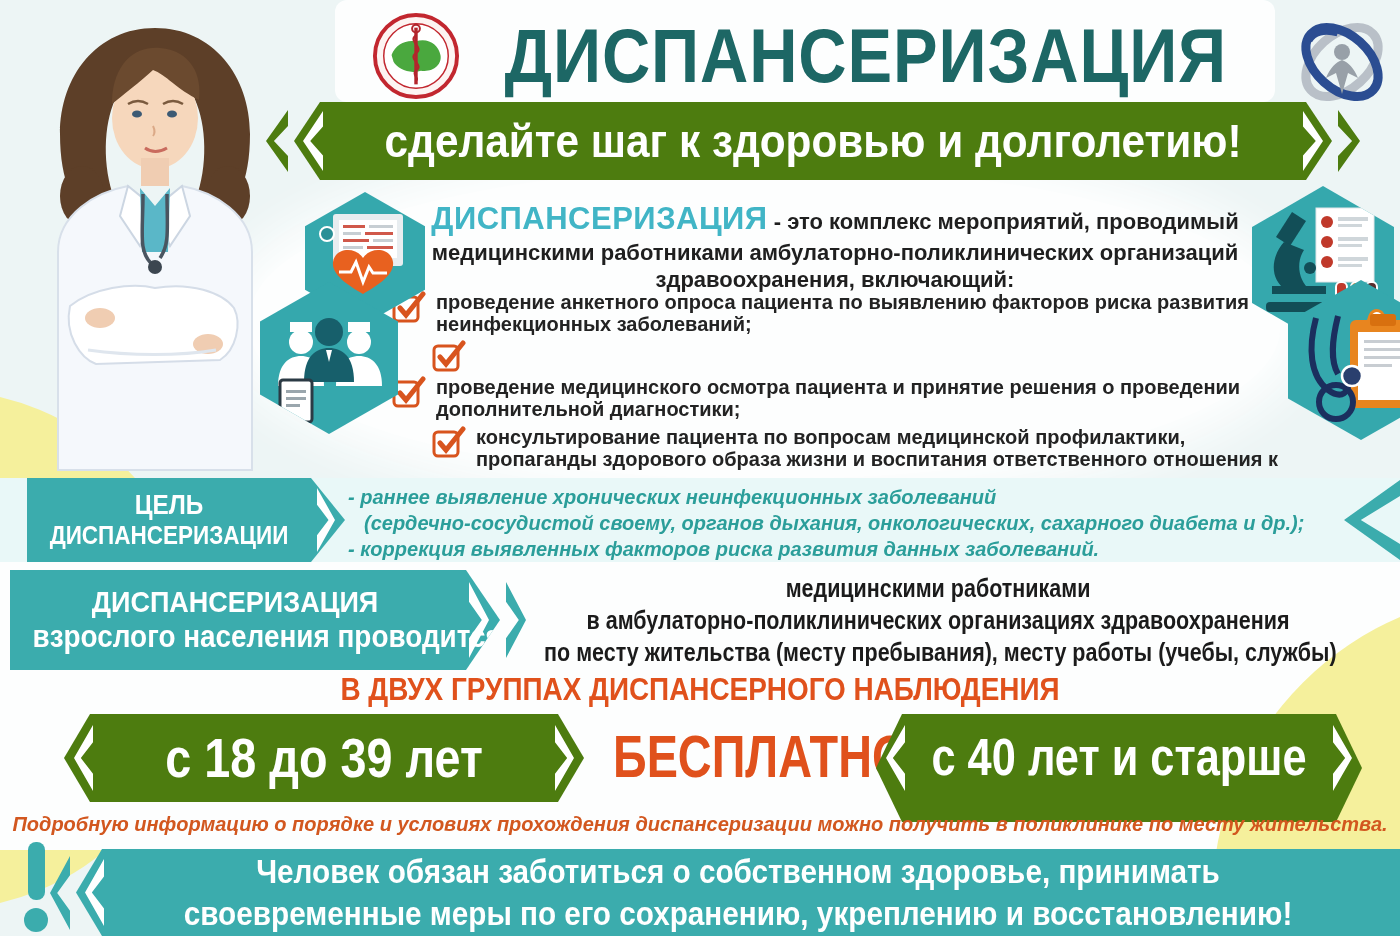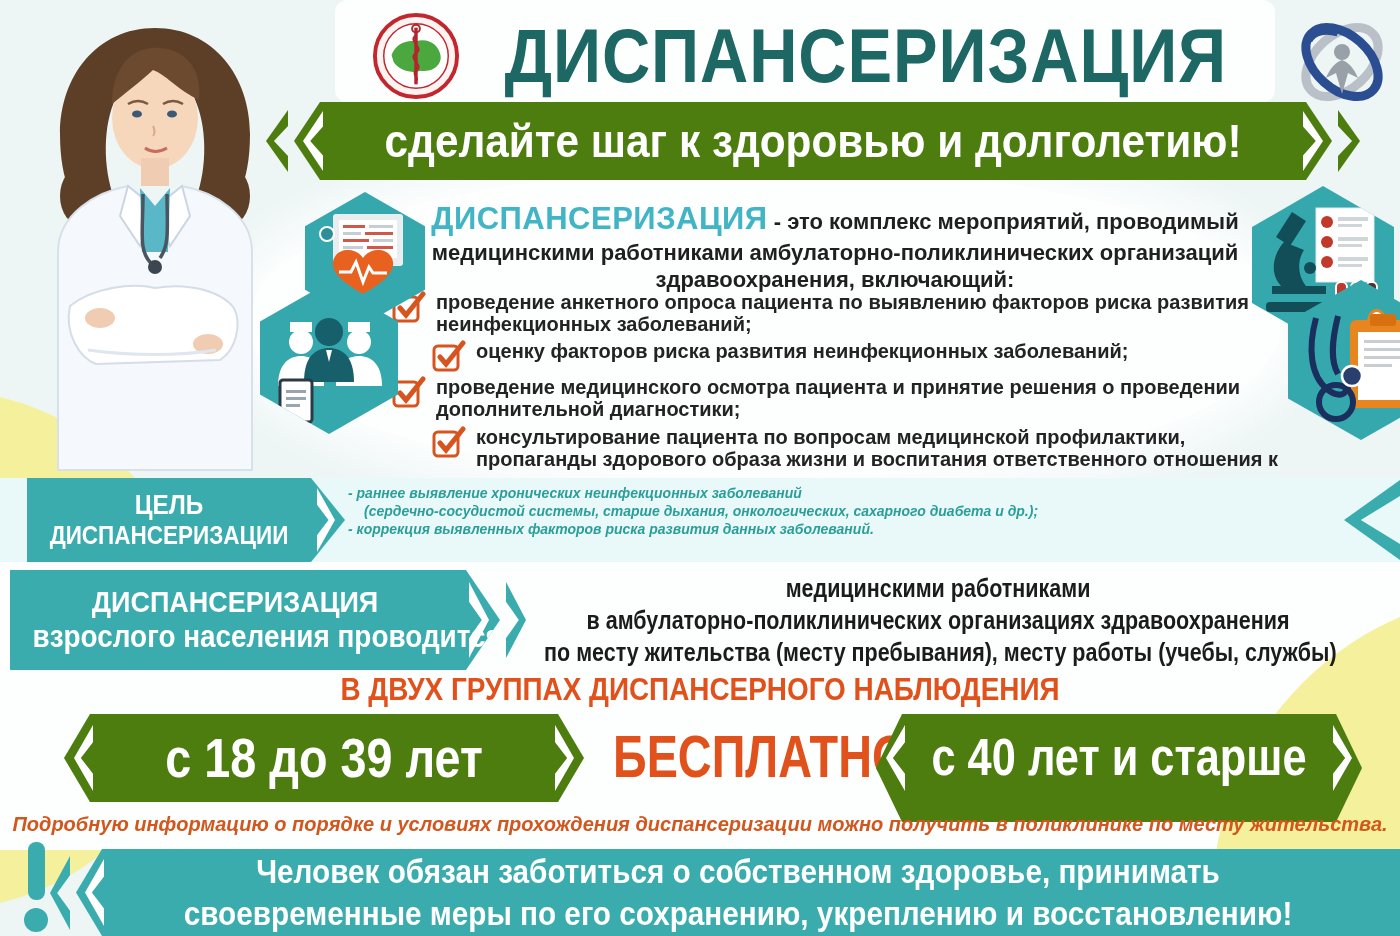--- a/index.html
+++ b/index.html
@@ -32,21 +32,21 @@
     transform:scaleX(.9);transform-origin:50% 50%;
   }
   
   .def{width:840px;text-align:center;color:#1f1f1f;font-weight:700;font-size:22px;line-height:1.25;}
   .def .term{color:#41b5c6;font-size:31px;font-weight:800;letter-spacing:.5px;}
   
   .chk-row{display:flex;align-items:flex-start;gap:10px;width:860px;}
   .chk-text{color:#232323;font-weight:700;font-size:20px;line-height:1.12;}
   
   .goal-strip{background:#e9f8f8;}
-  .goal-text{color:#2b9e9a;font-style:italic;font-weight:700;font-size:14px;line-height:1.3;}
+  .goal-text{color:#2b9e9a;font-style:italic;font-weight:700;font-size:20px;line-height:1.3;}
   .goal-text .indent{padding-left:16px;}
   .label-lines{display:flex;flex-direction:column;justify-content:center;height:100%;}
   
   .who-lines{color:#1b1b1b;font-weight:800;text-align:center;line-height:1.28;font-size:25px;
     transform:scaleX(.86);transform-origin:50% 50%;white-space:nowrap;}
   
   .groups-heading{color:#e0511c;font-weight:800;font-size:31px;text-align:center;
     transform:scaleX(.9);transform-origin:50% 50%;white-space:nowrap;}
   .free{color:#e0511c;font-weight:800;font-size:60px;text-align:center;
     transform:scaleX(.78);transform-origin:50% 50%;white-space:nowrap;}
@@ -129,21 +129,20 @@
 
   <div class="abs def" style="left:415px;top:200px;">
     <span class="term">ДИСПАНСЕРИЗАЦИЯ</span>
     <span>- это комплекс мероприятий, проводимый медицинскими работниками амбулаторно-поликлинических организаций здравоохранения, включающий:</span>
   </div>
   <div class="abs chk-row" style="left:432px;top:340px;">
     <svg width="34" height="32" viewBox="0 0 34 32" style="flex:none;">
       <rect x="2" y="6" width="24" height="24" rx="4" fill="#fff" stroke="#d8541e" stroke-width="3"></rect>
       <path d="M8,17 L14,24 L31,3" stroke="#d8541e" stroke-width="5" fill="none" stroke-linecap="round"></path>
     </svg>
-    <div class="chk-text">оценку факторов риска развития неинфекционных заболеваний;</div>
   </div>
   <div class="abs chk-row" style="left:392px;top:376px;">
     <svg width="34" height="32" viewBox="0 0 34 32" style="flex:none;">
       <rect x="2" y="6" width="24" height="24" rx="4" fill="#fff" stroke="#d8541e" stroke-width="3"></rect>
       <path d="M8,17 L14,24 L31,3" stroke="#d8541e" stroke-width="5" fill="none" stroke-linecap="round"></path>
     </svg>
     <div class="chk-text">проведение медицинского осмотра пациента и принятие решения о проведении дополнительной диагностики;</div>
   </div>
   <div class="abs chk-row" style="left:432px;top:426px;">
     <svg width="34" height="32" viewBox="0 0 34 32" style="flex:none;">
@@ -237,21 +236,21 @@
   <div class="abs teal chev-thick-l" style="left:1344px;top:480px;width:56px;height:80px;"></div>
   <div class="abs teal point-right" style="left:10px;top:478px;width:318px;height:84px;margin-left:17px;">
     <div class="abs white chev-r" style="right:10px;top:10px;width:18px;height:64px;"></div>
     <div class="label-lines" style="padding-right:34px;">
       <div class="banner-text" style="font-size:27px;">ЦЕЛЬ</div>
       <div class="banner-text" style="font-size:25px;">ДИСПАНСЕРИЗАЦИИ</div>
     </div>
   </div>
   <div class="abs goal-text" style="left:348px;top:484px;width:1000px;">
     <div>- раннее выявление хронических неинфекционных заболеваний</div>
-    <div class="indent">(сердечно-сосудистой системы, старше дыхания, онкологических, сахарного диабета и др.);</div>
+    <div class="indent">(сердечно-сосудистой своему, органов дыхания, онкологических, сахарного диабета и др.);</div>
     <div>- коррекция выявленных факторов риска развития данных заболеваний.</div>
   </div>
 
   <div class="abs teal point-right" style="left:10px;top:570px;width:490px;height:100px;">
     <div class="abs white chev-r" style="right:11px;top:12px;width:20px;height:76px;"></div>
     <div class="label-lines" style="padding-right:40px;">
       <div class="banner-text" style="font-size:30px;">ДИСПАНСЕРИЗАЦИЯ</div>
       <div class="banner-text" style="font-size:31px;">взрослого населения проводится</div>
     </div>
   </div>

